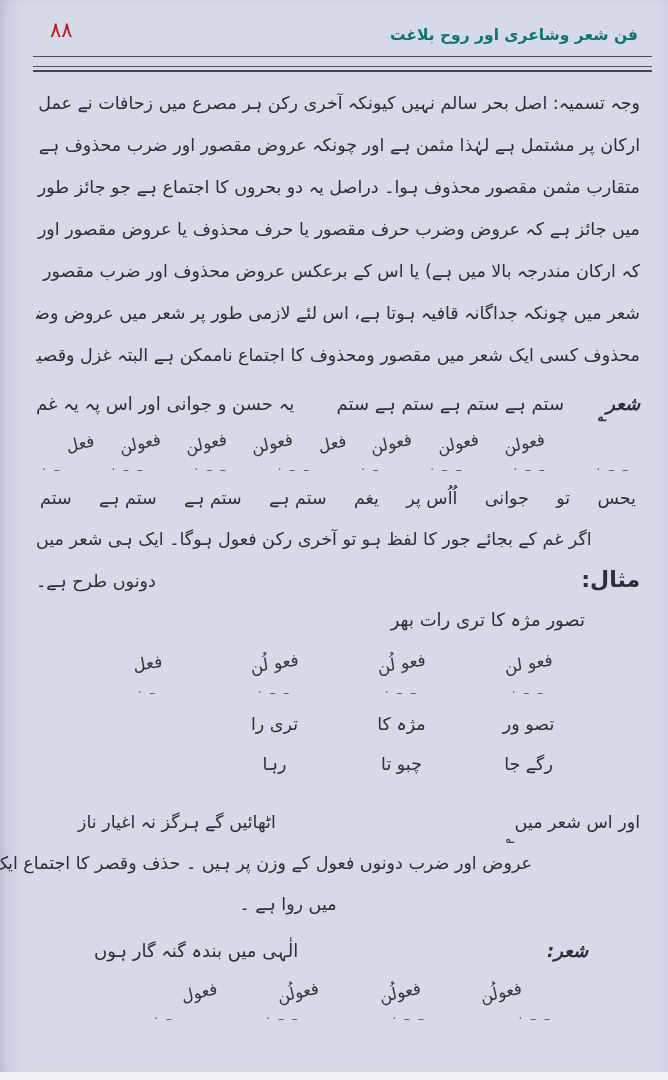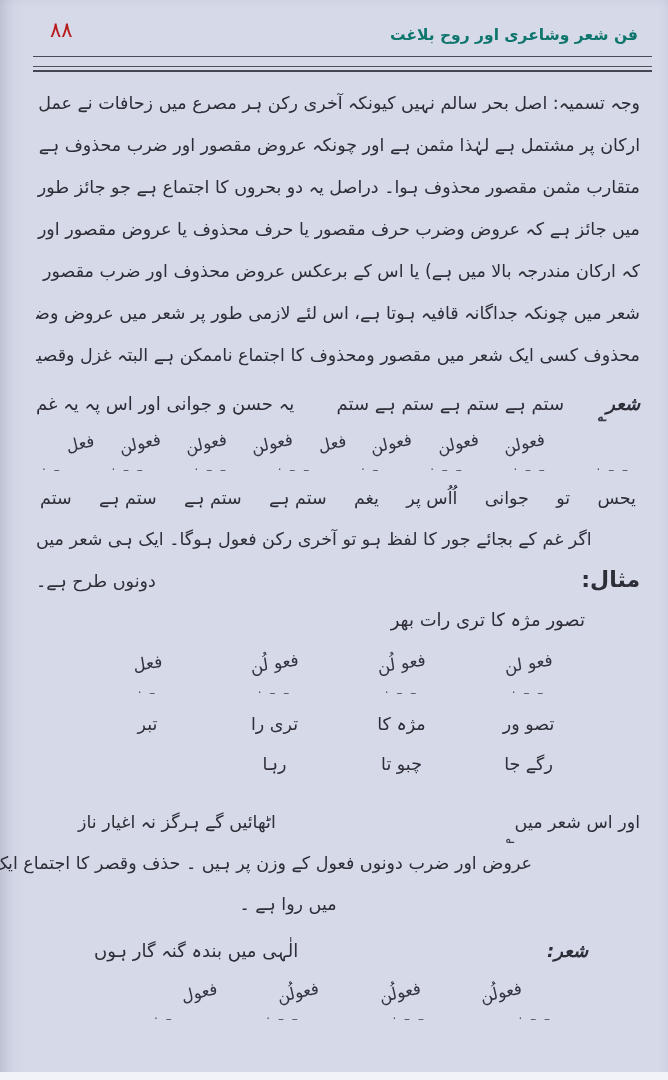--- a/index.html
+++ b/index.html
@@ -141,21 +141,20 @@
     <div class="grid4 exscan">
       <span class="cell">– – ·</span>
       <span class="cell">– – ·</span>
       <span class="cell">– – ·</span>
       <span class="cell">– ·</span>
     </div>
     <div class="grid4 exrow">
       <span class="cell">تصو ور</span>
       <span class="cell">مژہ کا</span>
       <span class="cell">تری را</span>
-      <span class="cell">تبر</span>
     </div>
     <div class="grid4 exrow">
       <span class="cell">رگے جا</span>
       <span class="cell">چبو تا</span>
       <span class="cell">رہا</span>
     </div>
 
     <div class="row note2">
       <span class="note2-intro">
         <span>اور اس شعر میں</span>

